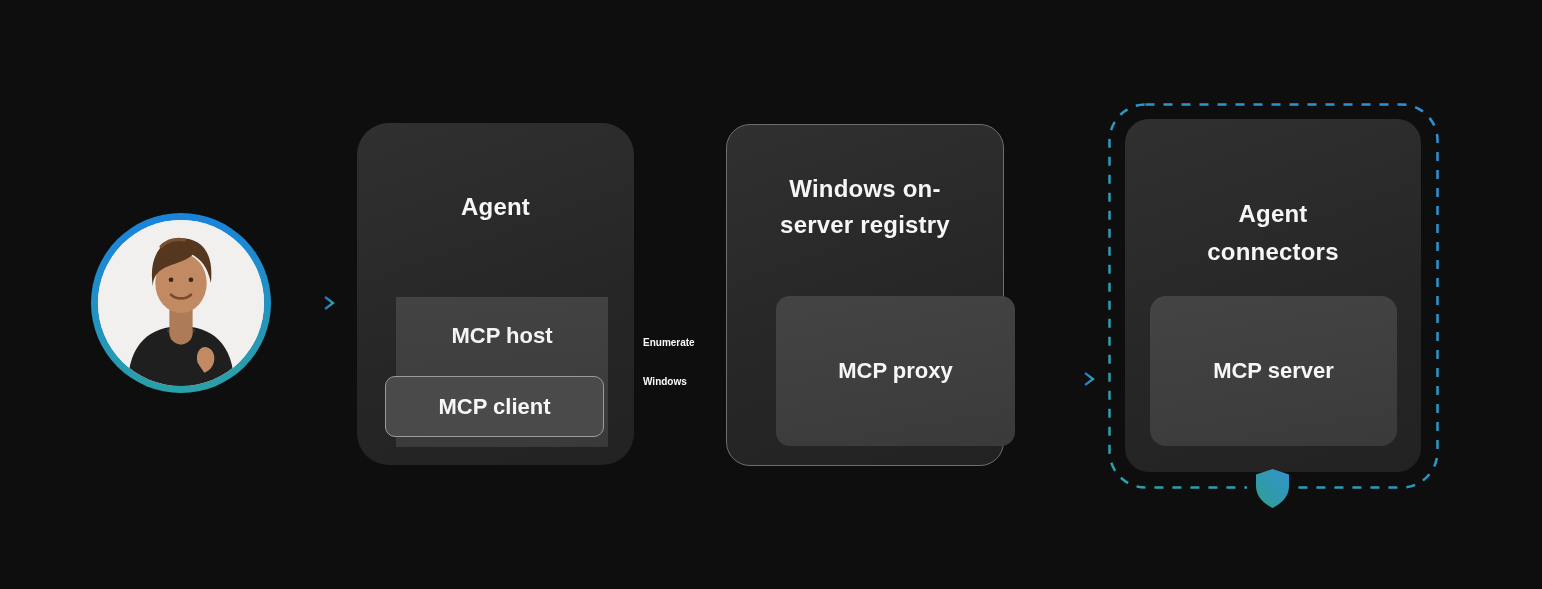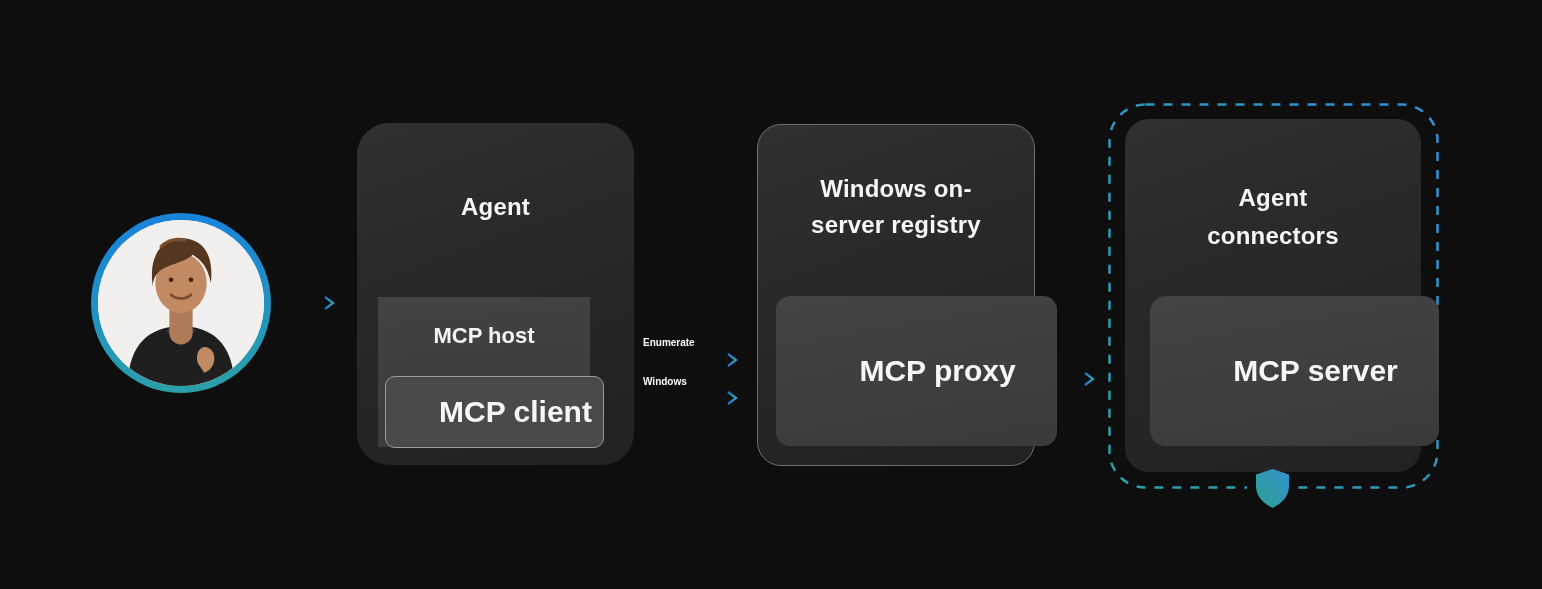--- a/index.html
+++ b/index.html
@@ -27,41 +27,41 @@
     text-align:center;
   }
   .node-title{
     font-size:24px;font-weight:600;line-height:36px;color:#f6f6f6;
     letter-spacing:.2px;
   }
   .subnode{
     border-radius:14px;
     background:linear-gradient(170deg,#444 0%,#3a3a3a 100%);
     display:flex;align-items:center;justify-content:center;
-    font-size:30px;font-weight:600;color:#f6f6f6;padding-left:42px;
+    font-size:22px;font-weight:600;color:#f6f6f6;
   }
 
   
   .agent-box{left:357px;top:123px;width:277px;height:342px;}
   .agent-title{padding-top:66px;}
-  .host-box{left:378px;top:297px;width:212px;height:150px;border-radius:0;
+  .host-box{left:396px;top:297px;width:212px;height:150px;border-radius:0;
     background:linear-gradient(175deg,#434343 0%,#3a3a3a 100%);}
   .host-title{padding-top:26px;font-size:22px;font-weight:600;text-align:center;}
-  .client-box{left:385px;top:376px;width:219px;height:72px;border-radius:10px;
+  .client-box{left:385px;top:376px;width:219px;height:61px;border-radius:10px;
     border:1.5px solid #9b9b9b;background:#4a4a4a;box-sizing:border-box;}
 
   
-  .registry-box{left:757px;top:124px;width:278px;height:342px;border-radius:24px;
+  .registry-box{left:726px;top:124px;width:278px;height:342px;border-radius:24px;
     border:1px solid #6e6e6e;box-sizing:border-box;}
   .registry-title{padding-top:46px;}
   .proxy-box{left:776px;top:296px;width:239px;height:150px;}
 
   
   .connectors-box{left:1125px;top:119px;width:296px;height:353px;border-radius:24px;}
-  .connectors-title{padding-top:60px;line-height:38px;margin:0 auto;width:170px;}
+  .connectors-title{padding-top:60px;line-height:38px;margin:16px auto;width:170px;}
   .server-box{left:1150px;top:296px;width:247px;height:150px;border-radius:16px;}
 
   
   .flow-label{font-size:10px;font-weight:700;color:#fafafa;line-height:17px;}
   .lbl-enumerate{left:643px;top:334px;}
   .lbl-activate{left:643px;top:373px;}
 
   .arrow-user{left:285px;top:295px;}
   .arrow-enumerate{left:642px;top:352px;}
   .arrow-activate{left:642px;top:390px;}

